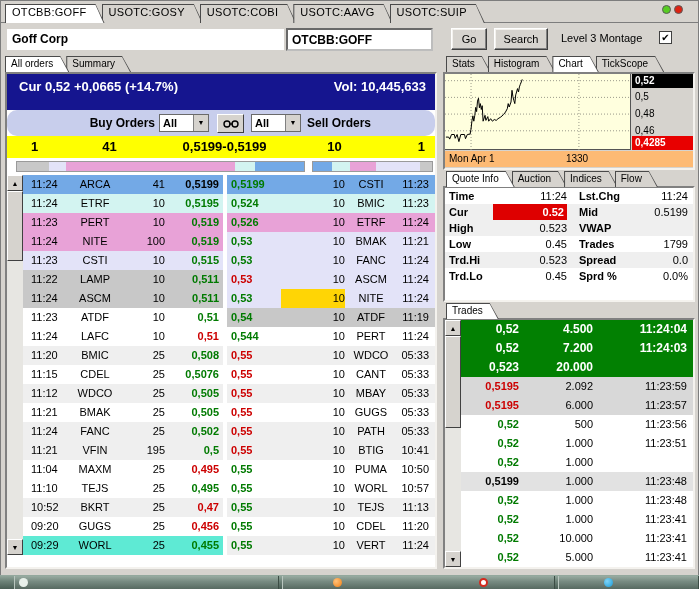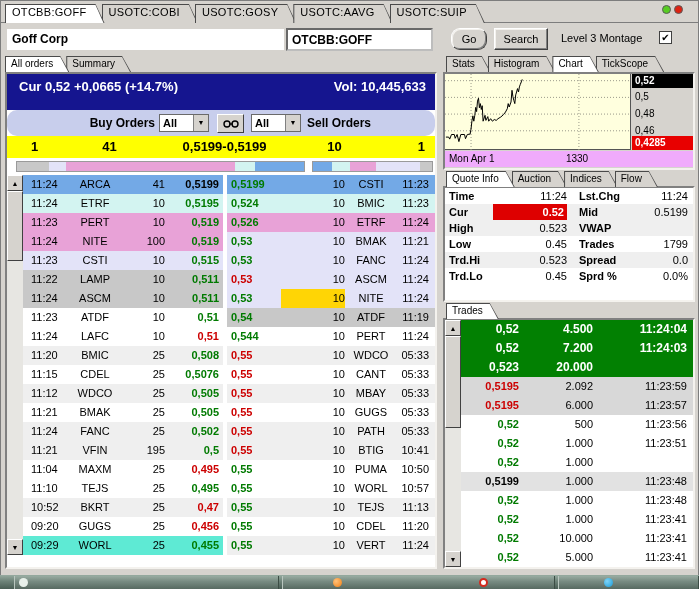--- a/index.html
+++ b/index.html
@@ -92,21 +92,21 @@
          border:1px solid; border-color:#fff #404040 #404040 #fff; }
 
   
   #chart-frame { left:443px; top:72px; width:252px; height:98px; background:#D6D3CE; }
   .plot { position:absolute; left:0; top:0; width:186px; height:76px; background:#FFFFDE;
          border-right:1px solid #555; border-bottom:1px solid #555; }
   .ylabels { position:absolute; left:187px; top:0; width:61px; height:76px; background:#D6D3CE; }
   .ytick { position:absolute; left:3px; font-size:10px; color:#000; }
   .ymark { position:absolute; left:0; width:61px; height:14px; font-size:10px; font-weight:bold;
          color:#fff; line-height:14px; padding-left:3px; }
-  .xaxis { position:absolute; left:0; top:77px; width:248px; height:16px; background:#f0abfc; }
+  .xaxis { position:absolute; left:0; top:77px; width:248px; height:16px; background:#fdba74; }
   .xaxis span { position:absolute; top:2px; font-size:10px; }
 
   #quote-frame { left:443px; top:186px; width:252px; height:116px; }
   .qrow { display:flex; height:16px; line-height:16px; font-size:11px; }
   .q1 { width:48px; padding-left:4px; font-weight:bold; }
   .qv1 { width:74px; text-align:right; }
   .q2 { width:64px; padding-left:12px; font-weight:bold; }
   .qv2 { flex:1; text-align:right; padding-right:5px; }
   .cur-box { background:#DE0000; color:#fff; font-weight:bold; padding-right:3px; }
 
@@ -131,42 +131,42 @@
 
 <div class="app">
 
   <div id="top-tabs" class="tabstrip">
       <div class="tab active">
         <div class="fill"></div>
         <span>OTCBB:GOFF</span>
       </div>
       <div class="tab">
         <div class="fill"></div>
+        <span>USOTC:GOSY</span>
+      </div>
+      <div class="tab">
+        <div class="fill"></div>
         <span>USOTC:COBI</span>
-      </div>
-      <div class="tab">
-        <div class="fill"></div>
-        <span>USOTC:GOSY</span>
       </div>
       <div class="tab">
         <div class="fill"></div>
         <span>USOTC:AAVG</span>
       </div>
       <div class="tab">
         <div class="fill"></div>
         <span>USOTC:SUIP</span>
       </div>
     </div>
   <div class="status-dot" id="dot-green" style="right: 28px; background: rgb(88, 204, 34);"></div>
   <div class="status-dot" id="dot-red" style="right: 16px; background: rgb(221, 34, 17);"></div>
   <div class="tabs-underline" style="top:22px;"></div>
 
   <div class="company-field">Goff Corp</div>
   <input class="symbol-input" value="OTCBB:GOFF" style="">
-  <button class="btn" style="left:451px;width:36px;border-radius:9px;">Go</button>
+  <button class="btn" style="left:451px;width:36px;">Go</button>
   <button class="btn" style="left:494px;width:54px;">Search</button>
   <span class="montage-label" style="left:561px;">Level 3 Montage</span>
   <div class="checkbox" style="left:659px;" id="montage-checkbox">✔</div>
 
   <div id="left-tabs" class="tabstrip small-tabs" style="top:56px;left:5px;">
       <div class="tab active">
         <div class="fill"></div>
         <span>All orders</span>
       </div>
       <div class="tab">

